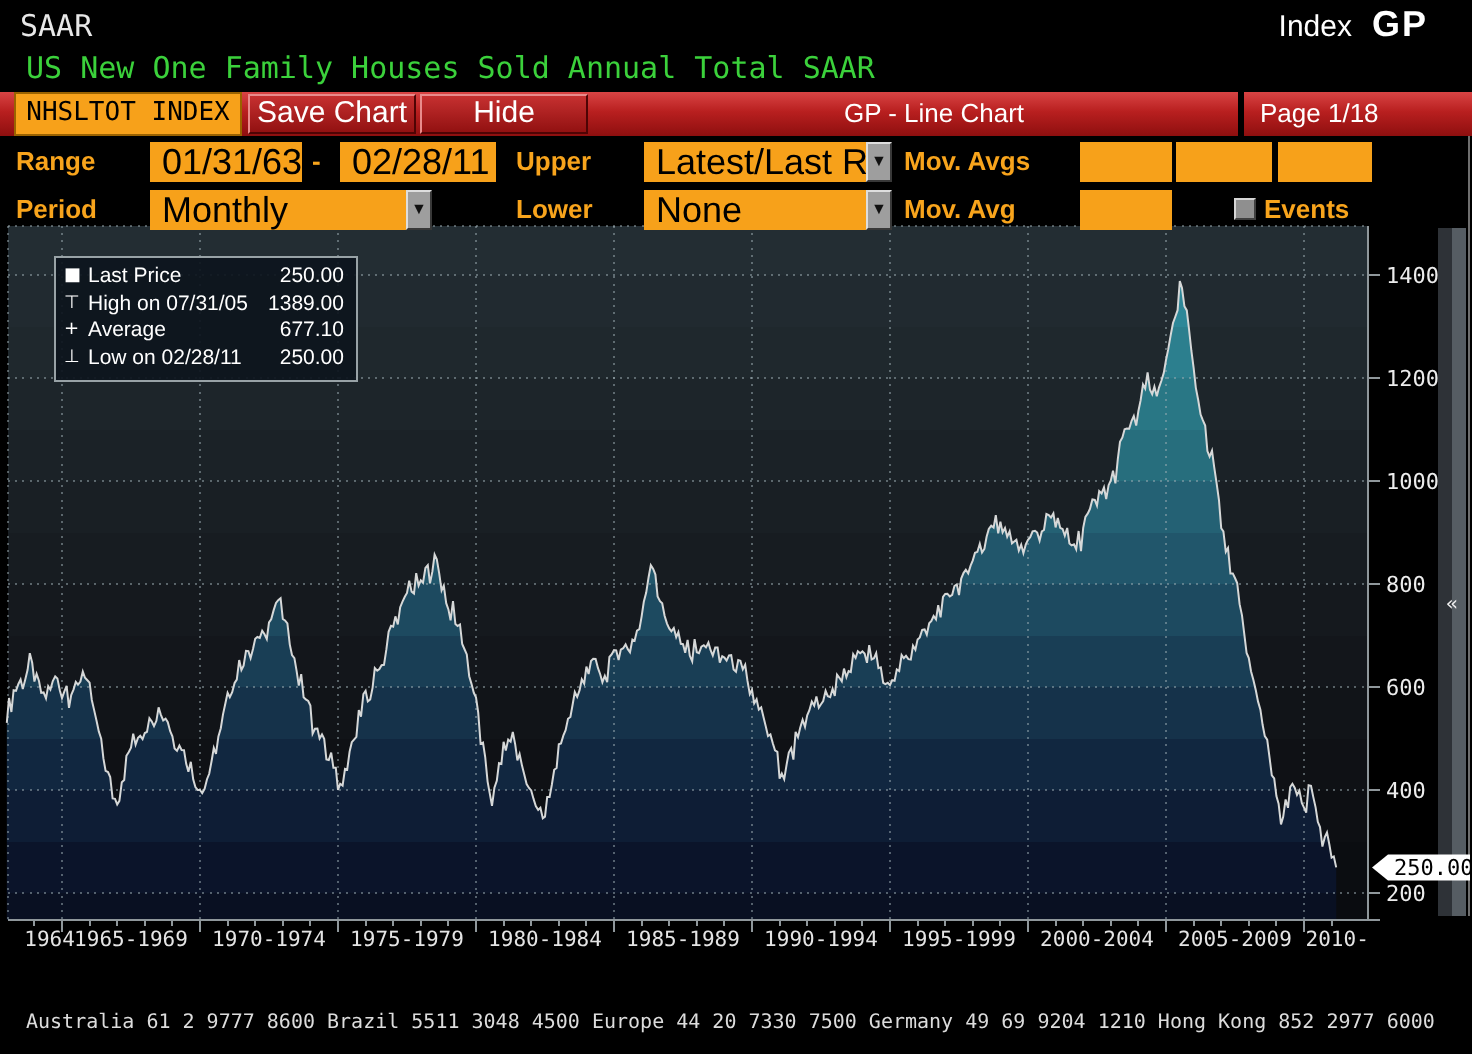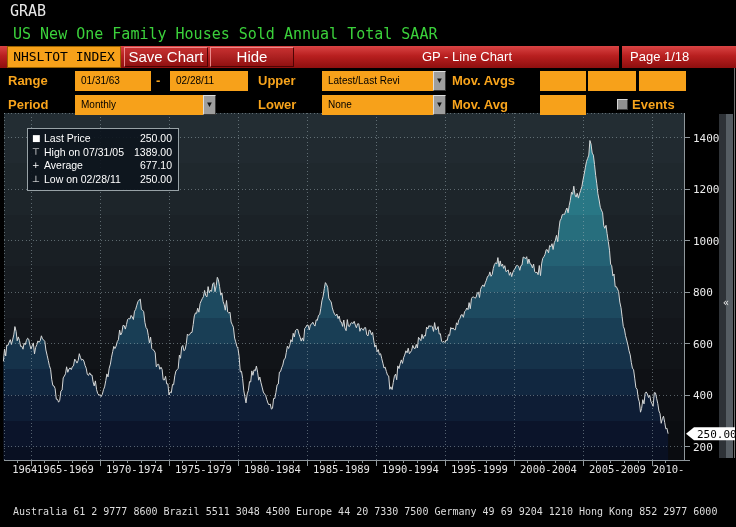--- a/index.html
+++ b/index.html
@@ -27,21 +27,21 @@
            color:#fff;font-size:15px;line-height:18px;text-align:center;}
   .btn-save{left:124px;width:82px;}
   .btn-hide{left:210px;width:82px;}
   .bar-title{position:absolute;top:0;left:467px;transform:translateX(-50%);color:#fff;
              font-size:13px;line-height:22px;white-space:nowrap;}
   .bar-sep{position:absolute;top:0;left:619px;width:3px;height:22px;background:#000;}
   .bar-page{position:absolute;top:0;left:630px;color:#fff;font-size:13px;line-height:22px;}
 
   
   .ctl-label{position:absolute;color:#f8a41c;font-size:13px;line-height:20px;white-space:nowrap;font-weight:bold;}
-  .ctl-field{position:absolute;height:20px;background:#f7a11a;color:#000;font-size:10px;
+  .ctl-field{position:absolute;height:20px;background:#f7a11a;color:#000;font-size:18px;
              line-height:20px;padding-left:6px;box-sizing:border-box;white-space:nowrap;overflow:hidden;}
   .dd-btn{position:absolute;width:13px;height:20px;background:#9e9e9e;box-sizing:border-box;
           border-top:1px solid #dedede;border-left:1px solid #dedede;
           border-bottom:1px solid #383838;border-right:1px solid #383838;
           color:#111;font-size:8px;line-height:18px;text-align:center;}
   .row1{top:71px;} .row2{top:95px;}
   .chk{position:absolute;width:11px;height:11px;background:#8f8f8f;box-sizing:border-box;
        border-top:1px solid #d6d6d6;border-left:1px solid #d6d6d6;
        border-bottom:1px solid #3f3f3f;border-right:1px solid #3f3f3f;}
 
@@ -245,21 +245,25 @@
       <text x="410.5" y="473" fill="#e4e4e4" text-anchor="middle" font-family="DejaVu Sans Mono, monospace" font-size="10.5">1990-1994</text>
       <text x="479.5" y="473" fill="#e4e4e4" text-anchor="middle" font-family="DejaVu Sans Mono, monospace" font-size="10.5">1995-1999</text>
       <text x="548.5" y="473" fill="#e4e4e4" text-anchor="middle" font-family="DejaVu Sans Mono, monospace" font-size="10.5">2000-2004</text>
       <text x="617.5" y="473" fill="#e4e4e4" text-anchor="middle" font-family="DejaVu Sans Mono, monospace" font-size="10.5">2005-2009</text>
       <text x="668.6" y="473" fill="#e4e4e4" text-anchor="middle" font-family="DejaVu Sans Mono, monospace" font-size="10.5">2010-</text>
       <polygon points="686,433.7 694,427.2 735,427.2 735,440.2 694,440.2" fill="#ffffff"></polygon>
       <text x="697" y="437.7" fill="#000000" font-family="DejaVu Sans Mono, monospace" font-size="11">250.00</text>
     </svg>
 
   <div class="topbar">
-    <span class="grab mono">GRAB</span>
+    <span class="grab mono">SAAR</span>
+    <span class="idx-wrap">
+      <span class="idx-label">Index</span>
+      <span class="idx-code">GP</span>
+    </span>
   </div>
   <div class="title-line mono">US New One Family Houses Sold Annual Total SAAR</div>
 
   <div class="redbar">
     <div class="sec-tab mono">NHSLTOT INDEX</div>
     <div class="bar-btn btn-save">Save Chart</div>
     <div class="bar-btn btn-hide">Hide</div>
     <div class="bar-title">GP - Line Chart</div>
     <div class="bar-sep"></div>
     <div class="bar-page">Page 1/18</div>

